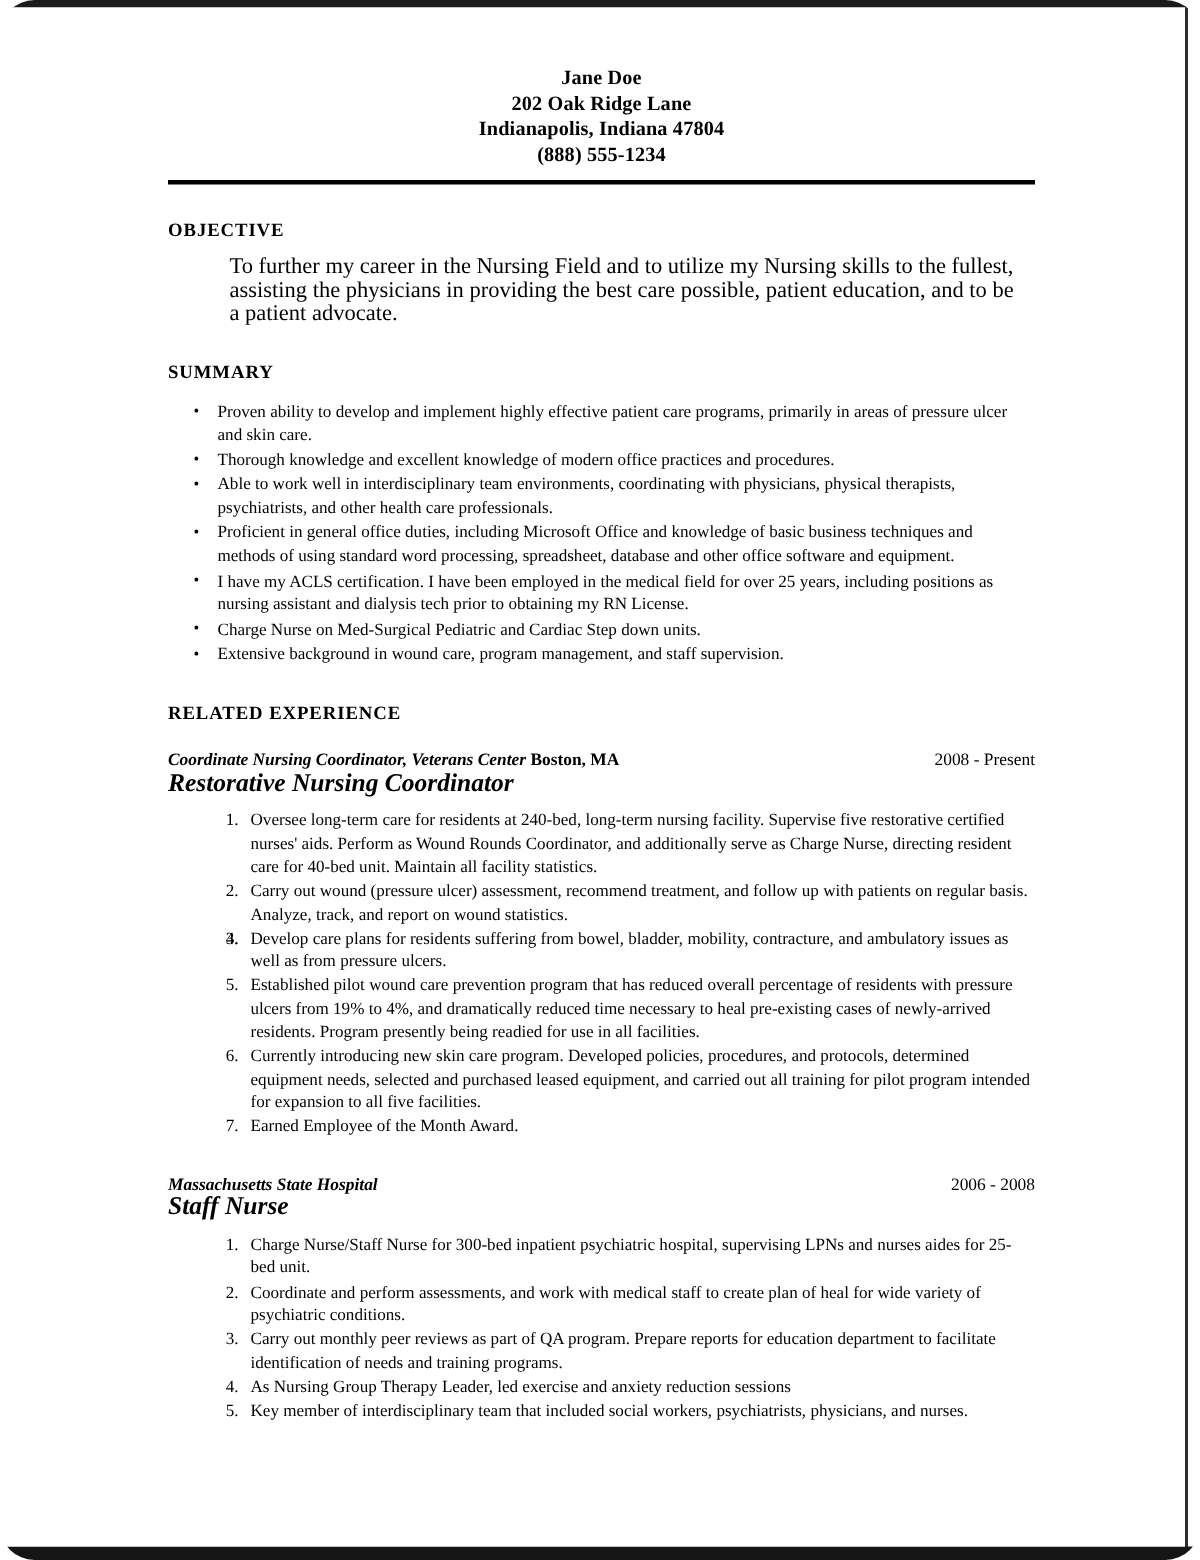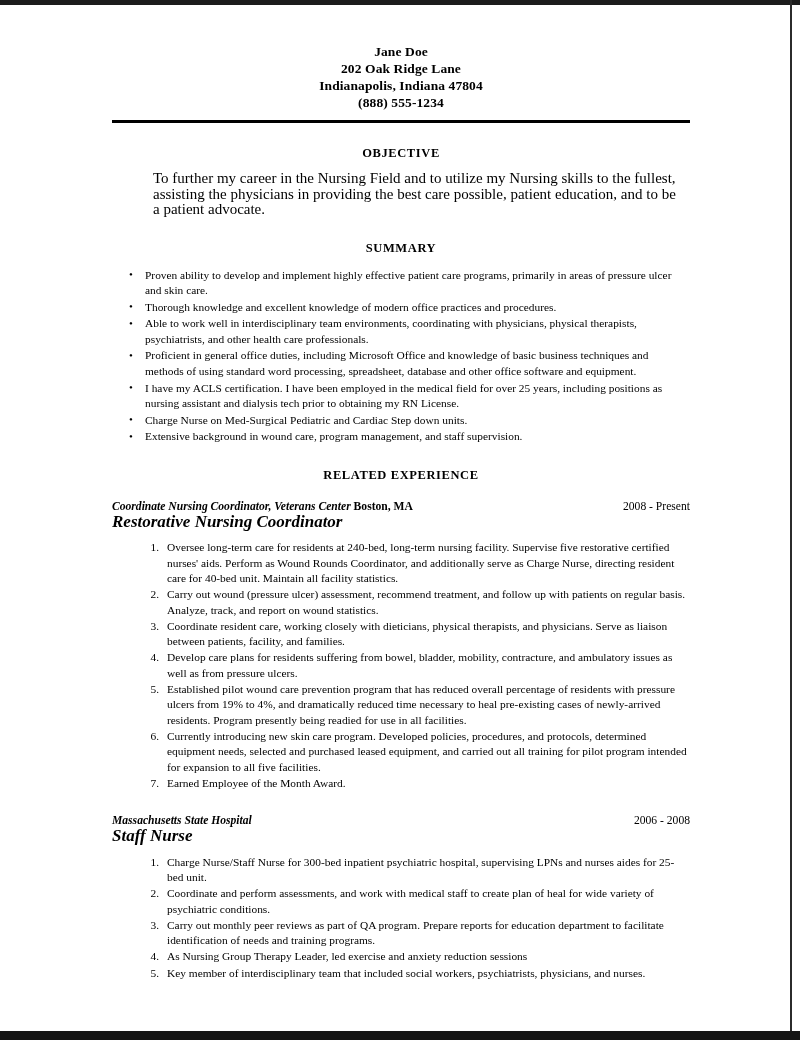--- a/index.html
+++ b/index.html
@@ -11,20 +11,21 @@
     font-family: "Liberation Serif", "DejaVu Serif", serif;
     color: #000000;
   }
   .page {
     position: relative;
     width: 800px;
     height: 1040px;
     background: #ffffff;
     box-sizing: border-box;
     overflow: hidden;
+    border-radius: 23px;
   }
   
   .edge-top {
     position: absolute;
     top: 0; left: 0;
     width: 800px; height: 5px;
     background: #1c1c1c;
   }
   .edge-bottom {
     position: absolute;
@@ -65,21 +66,21 @@
   .hdr div { white-space: nowrap; }
   .rule {
     margin-top: 9px;
     height: 3px;
     background: #000000;
     width: 100%;
   }
 
   
   .sec-h {
-    text-align: center;
+    text-align: left;
     font-weight: bold;
     font-size: 12.5px;
     letter-spacing: 0.6px;
     margin-top: 23px;
     margin-bottom: 10px;
   }
 
   .objective-text {
     font-size: 15px;
     line-height: 15.5px;
@@ -199,21 +200,21 @@
 
       <div class="job">
         <div class="job-line">
           <div class="job-title"><span>Coordinate Nursing Coordinator, Veterans Center</span><span class="plain"> Boston, MA</span></div>
           <div class="job-dates">2008 - Present</div>
         </div>
         <div class="job-sub">Restorative Nursing Coordinator</div>
         <ol class="numbers">
           <li><span class="num">1.</span><span>Oversee long-term care for residents at 240-bed, long-term nursing facility. Supervise five restorative certified nurses' aids. Perform as Wound Rounds Coordinator, and additionally serve as Charge Nurse, directing resident care for 40-bed unit. Maintain all facility statistics.</span></li>
           <li><span class="num">2.</span><span>Carry out wound (pressure ulcer) assessment, recommend treatment, and follow up with patients on regular basis. Analyze, track, and report on wound statistics.</span></li>
-          <li><span class="num">3.</span><span>Coordinate resident care, working closely with dieticians, physical therapists, and physicians. Serve as liaison between patients, facility, and families.</span></li>
+          <li><span class="num">3.</span></li>
           <li><span class="num">4.</span><span>Develop care plans for residents suffering from bowel, bladder, mobility, contracture, and ambulatory issues as well as from pressure ulcers.</span></li>
           <li><span class="num">5.</span><span>Established pilot wound care prevention program that has reduced overall percentage of residents with pressure ulcers from 19% to 4%, and dramatically reduced time necessary to heal pre-existing cases of newly-arrived residents. Program presently being readied for use in all facilities.</span></li>
           <li><span class="num">6.</span><span>Currently introducing new skin care program. Developed policies, procedures, and protocols, determined equipment needs, selected and purchased leased equipment, and carried out all training for pilot program intended for expansion to all five facilities.</span></li>
           <li><span class="num">7.</span><span>Earned Employee of the Month Award.</span></li>
         </ol>
       </div>
 
       <div class="job job-block-2">
         <div class="job-line">
           <div class="job-title"><span>Massachusetts State Hospital</span><span class="plain"></span></div>

